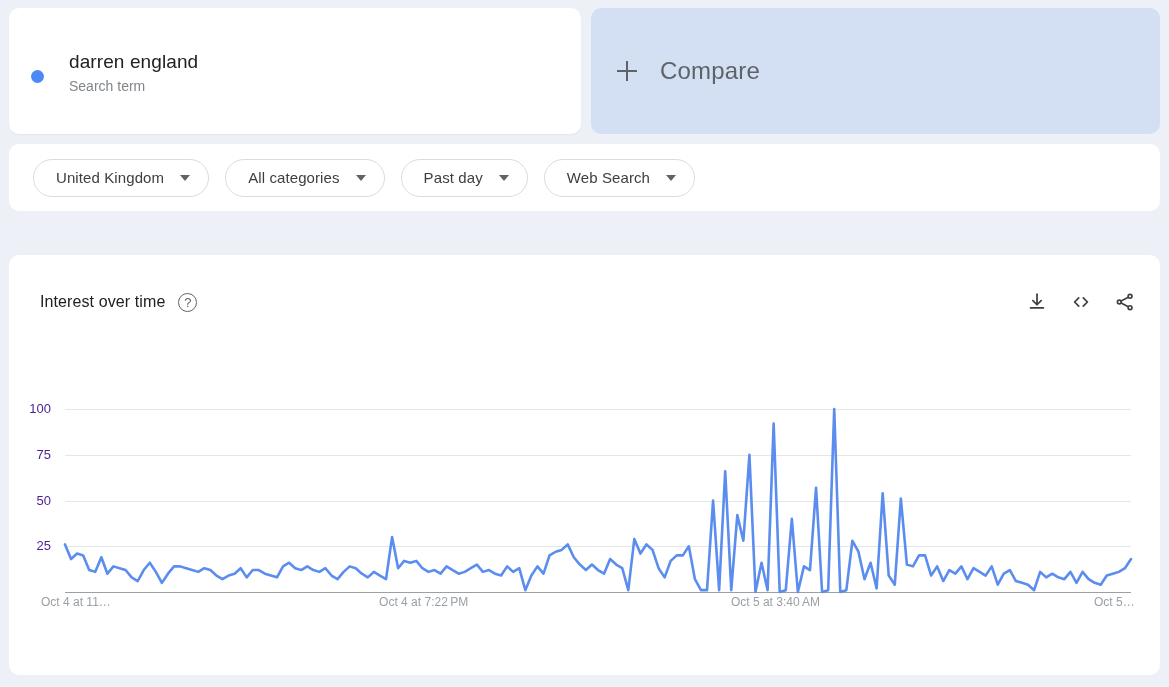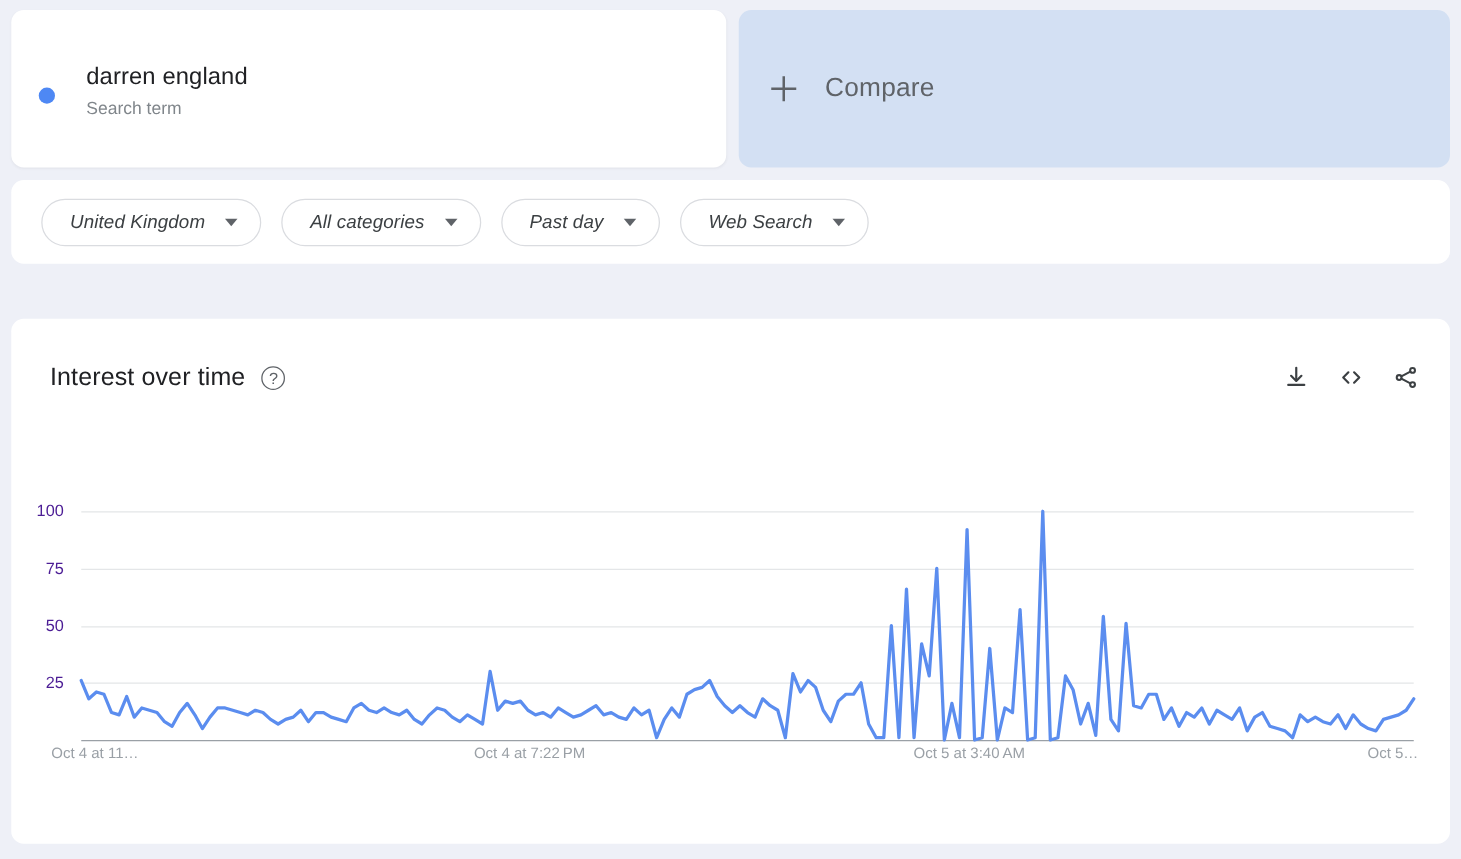--- a/index.html
+++ b/index.html
@@ -51,55 +51,55 @@
   .compare-inner { display: flex; align-items: center; margin-left: 26px; }
   .plus-icon {
     width: 20px; height: 20px; position: relative; flex: 0 0 auto;
   }
   .plus-icon::before, .plus-icon::after {
     content: ""; position: absolute; background: #5f6368;
   }
   .plus-icon::before { left: 0; top: 9px; width: 20px; height: 1.8px; }
   .plus-icon::after { top: 0; left: 9px; height: 20px; width: 1.8px; }
   .compare-label {
-    font-size: 21px; color: #5f6368; margin-left: 23px; letter-spacing: .2px;
+    font-size: 24px; color: #5f6368; margin-left: 23px; letter-spacing: .2px;
   }
 
   
   .filters-bar {
     position: absolute; left: 9px; top: 144px;
     width: 1151px; height: 67px;
     background: #ffffff; border-radius: 10px;
     display: flex; align-items: center; padding-left: 24px; gap: 16px;
   }
   .pill {
     height: 38px; border: 1px solid #dadce0; border-radius: 19px;
     background: #fff; display: flex; align-items: center;
     padding: 0 18px 0 22px; cursor: pointer;
   }
-  .pill-label { font-size: 15px; color: #3c4043; letter-spacing: .1px; font-style: italic; }
+  .pill-label { font-size: 15px; color: #3c4043; letter-spacing: .1px; }
   .caret {
     width: 0; height: 0; margin-left: 16px;
     border-left: 5.5px solid transparent;
     border-right: 5.5px solid transparent;
     border-top: 6.5px solid #5f6368;
   }
 
   
   .chart-card {
     position: absolute; left: 9px; top: 255px;
     width: 1151px; height: 420px;
     background: #ffffff; border-radius: 10px;
   }
   .chart-header {
     position: absolute; left: 31px; top: 27px; right: 24px; height: 40px;
     display: flex; align-items: center; justify-content: space-between;
   }
   .chart-title-wrap { display: flex; align-items: center; }
-  .chart-title { font-size: 20px; color: #202124; letter-spacing: .1px; }
+  .chart-title { font-size: 16px; color: #202124; letter-spacing: .1px; }
   .help-icon {
     width: 19px; height: 19px; border: 1.6px solid #5f6368; border-radius: 50%;
     margin-left: 13px; display: flex; align-items: center; justify-content: center;
     font-size: 13px; color: #5f6368; line-height: 1; cursor: pointer;
   }
   .chart-actions { display: flex; align-items: center; gap: 22px; }
   .act { width: 22px; height: 22px; cursor: pointer; color: #3c4043; }
   .act svg { display: block; }
 
   

